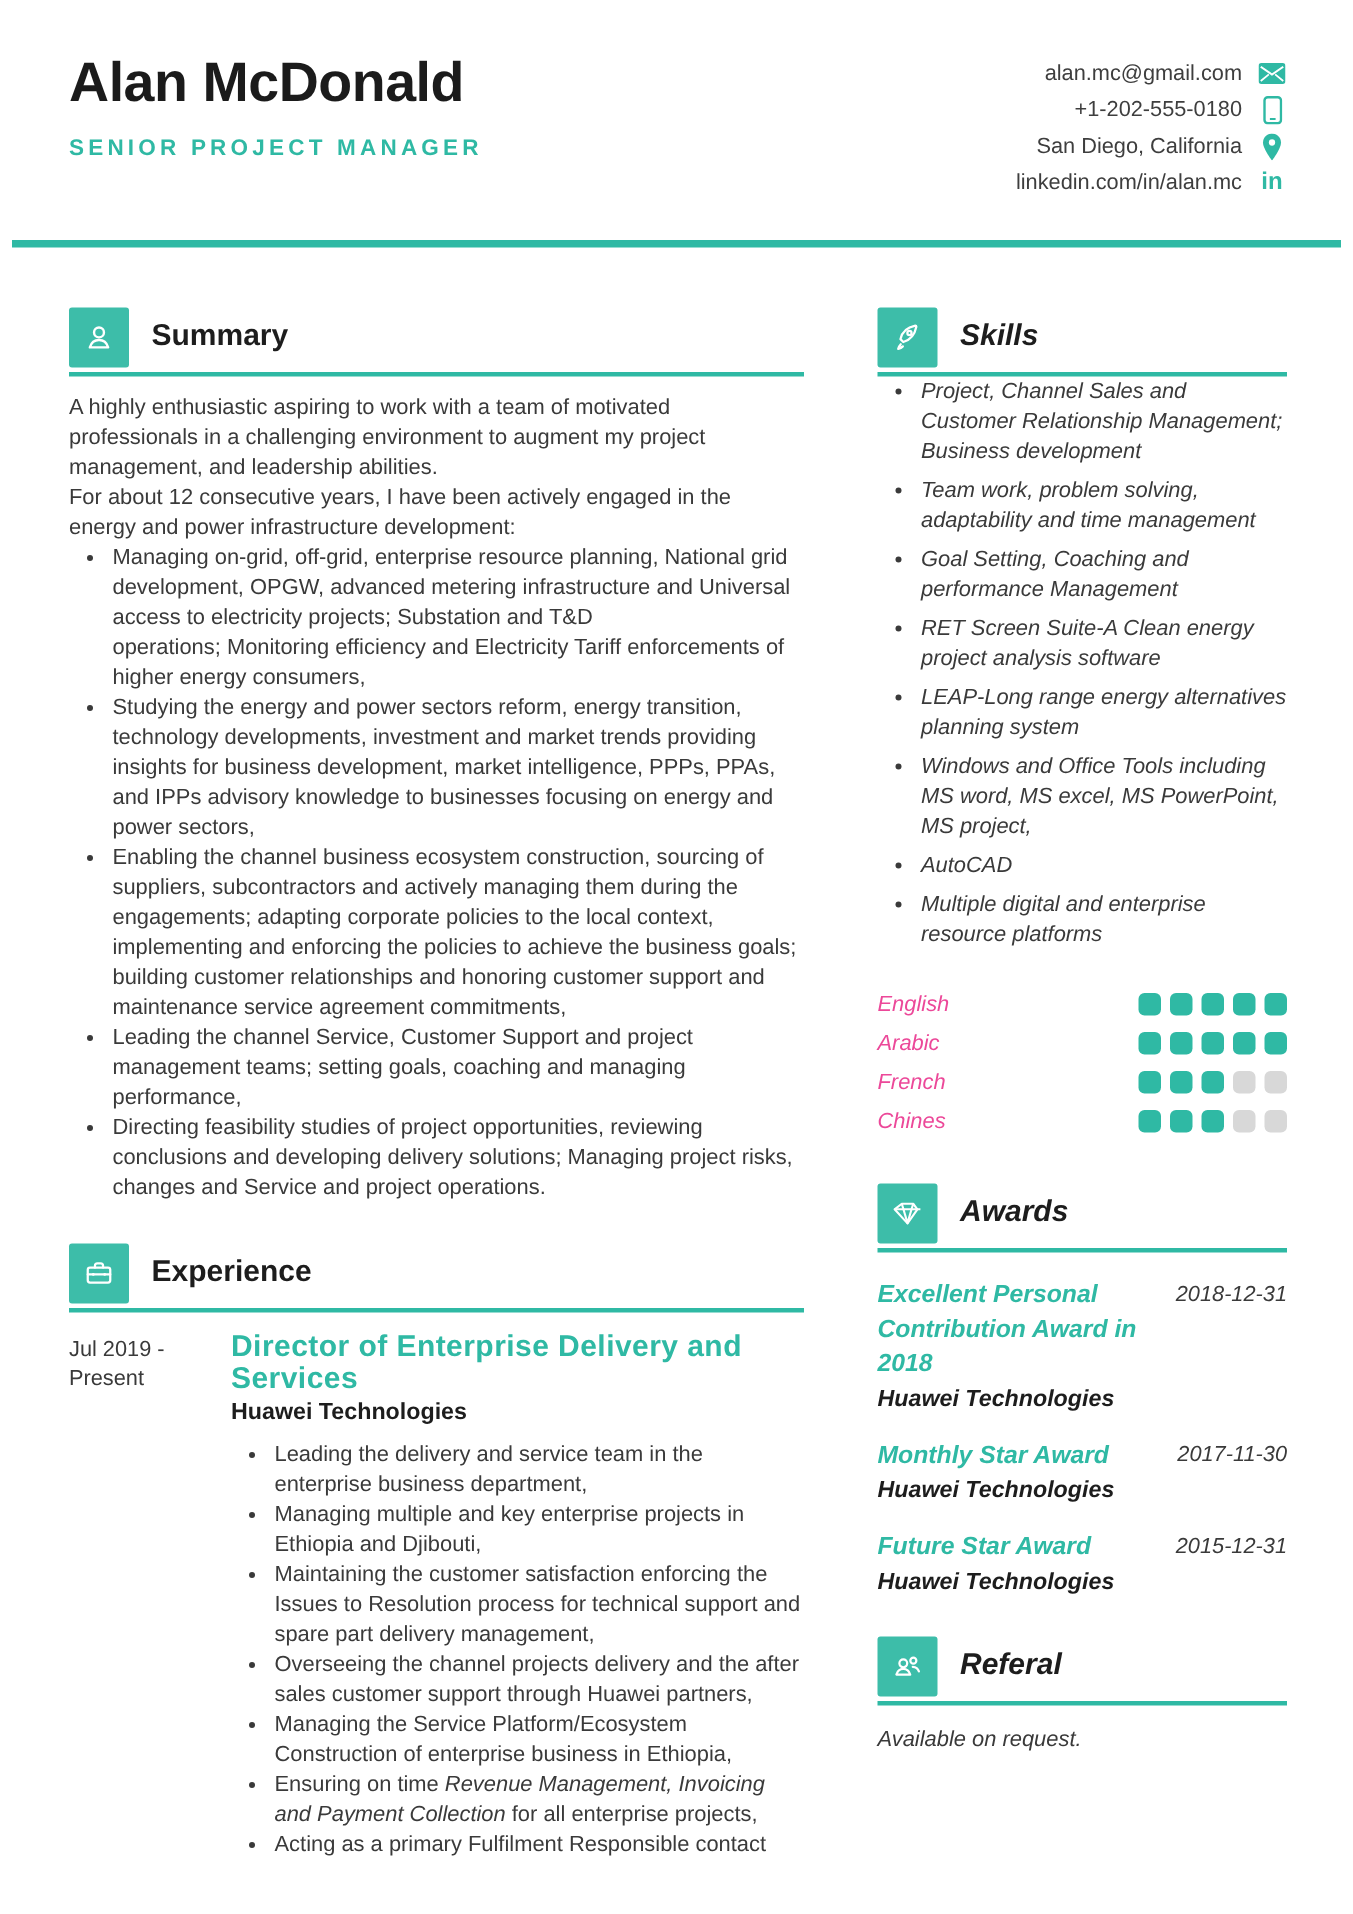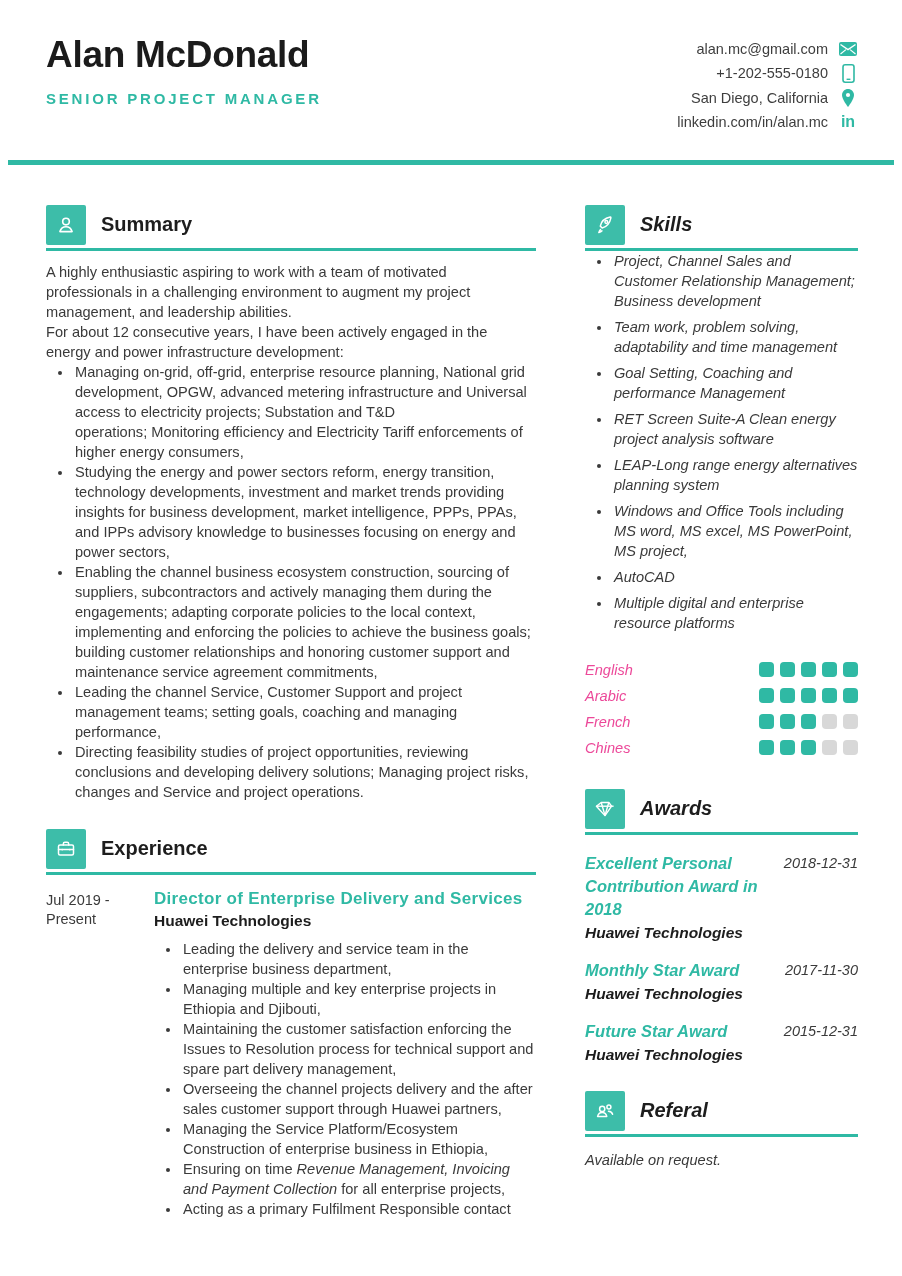--- a/index.html
+++ b/index.html
@@ -39,21 +39,21 @@
   .body-text{font-size:14.6px;line-height:20px;color:var(--body);}
   .summary-text{margin-top:11px;}
   .summary-text p{margin:0;}
   ul.bullets{margin:0;padding-left:27px;}
   ul.bullets li{padding-left:2px;white-space:pre-line;}
   
   .sec-experience{margin-top:27px;}
   .exp-entry{display:flex;margin-top:13px;}
   .exp-date{width:108px;flex:none;font-size:14.5px;color:#3a3a3a;line-height:19px;padding-top:3px;}
   .exp-details{flex:1;}
-  .exp-role{color:var(--accent);font-weight:700;font-size:17px;letter-spacing:0.3px;line-height:21px;}
+  .exp-role{color:var(--accent);font-weight:700;font-size:20px;letter-spacing:0.3px;line-height:21px;}
   .exp-company{font-weight:700;font-size:15.5px;color:var(--heading);margin-top:3px;}
   .exp-details ul.bullets{margin-top:9px;}
   
   .skills-list{margin-top:12px;}
   .skills-list li{margin-bottom:6px;}
   
   .sec-languages{margin-top:24px;}
   .lang-rows{margin-top:12px;}
   .lang-row{display:flex;justify-content:space-between;align-items:center;height:26px;}
   .lang-name{font-size:14.6px;color:#ec4899;}

